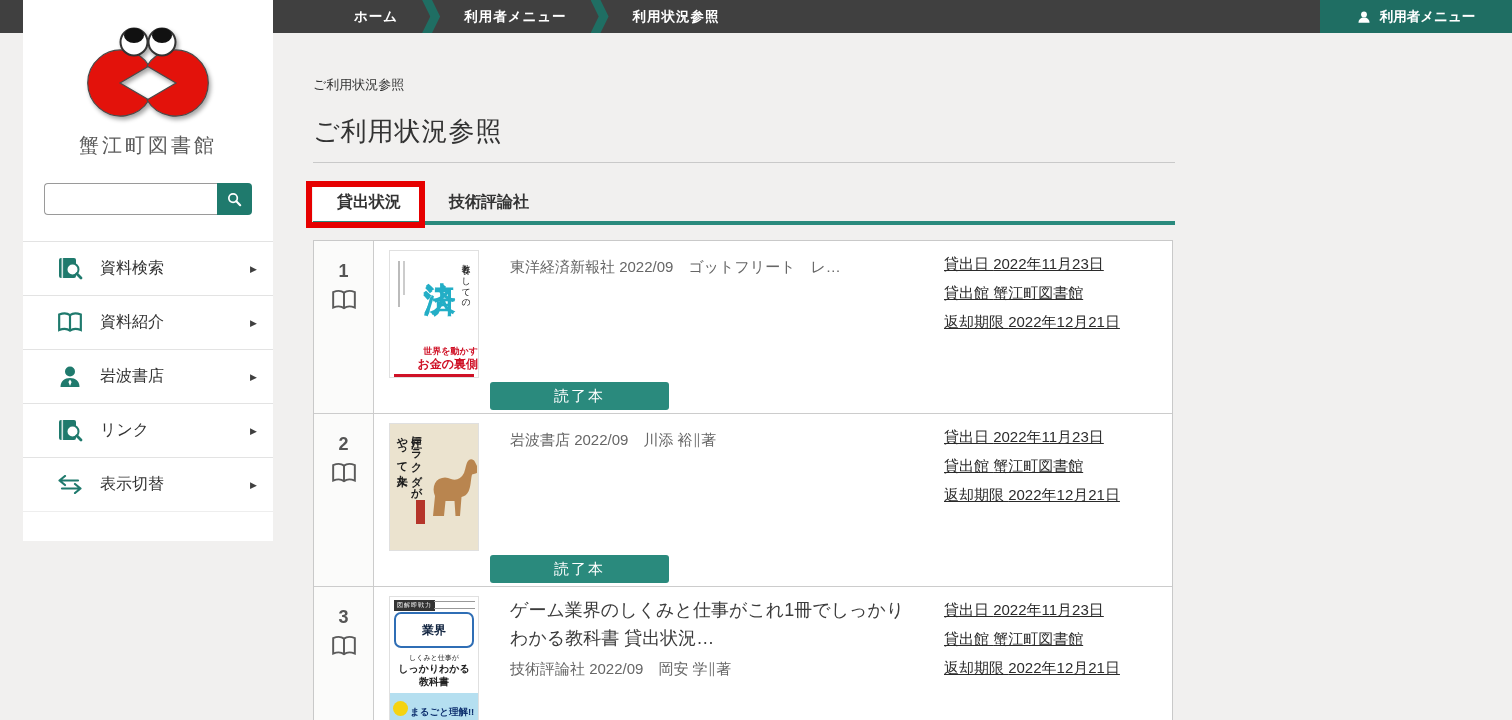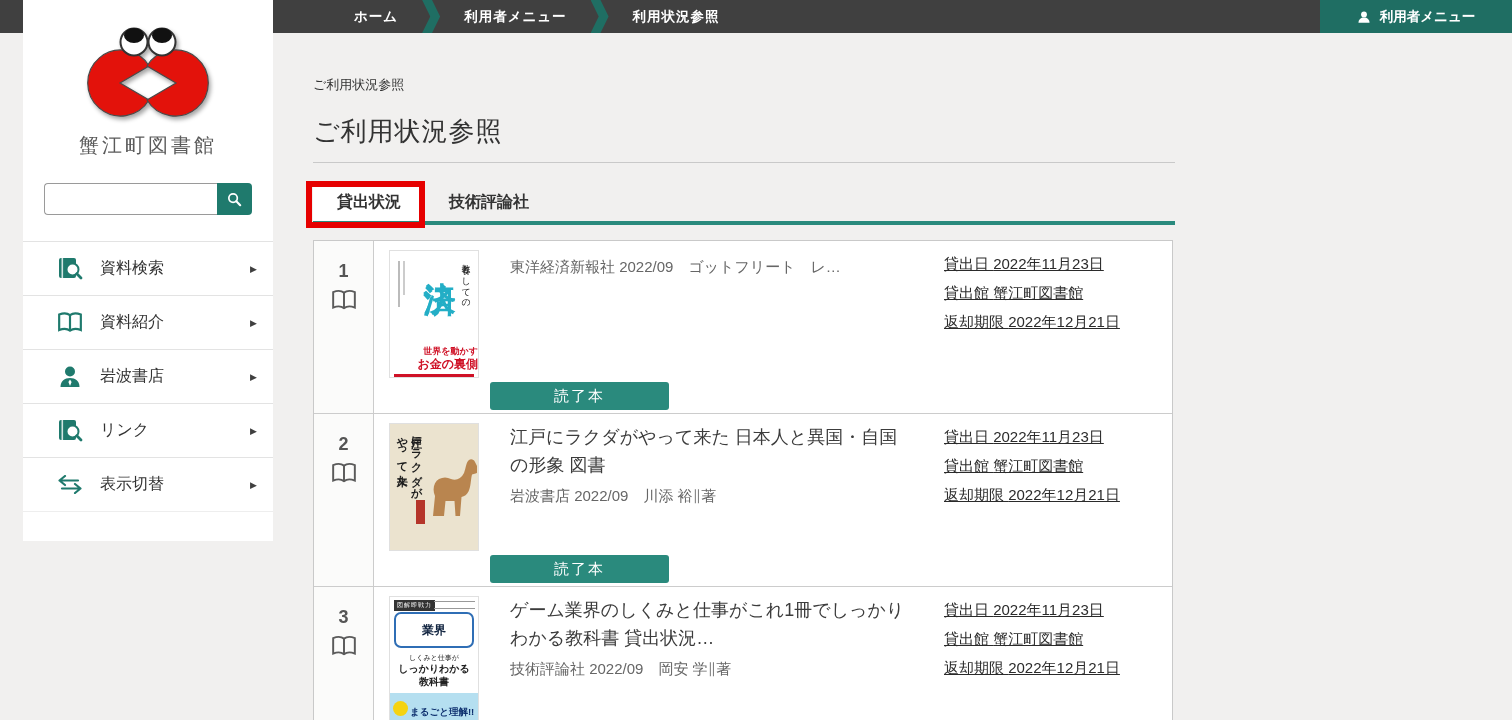--- a/index.html
+++ b/index.html
@@ -257,21 +257,20 @@
       <div class="row-body">
         <div class="cover cover2">
           <span class="c2-title" style="white-space:pre-line;">江戸にラクダが
 やって来た</span>
           <svg width="58" height="86" viewBox="0 0 58 86">
             <path d="M14 80 l2-20 c-3-7-1-14 4-17 c4-2 8-2 12 0 c5 2 10 0 13-6 c2-5 2-11 5-13 c2-1.5 5-0.5 6 2 l3 6 c1 2.5 0 5-2.5 5.5 l-3.5 1 c-1.5 6-1 12-3.5 17 c-1.5 3-4 5-7 5.5 l-1.5 19 h-4.5 l-1-15 h-9 l-1.5 15 z" fill="#b9854f"></path>
           </svg>
           <span class="c2-seal"></span>
         </div>
         <div class="row-text">
-          <div class="row-title">江戸にラクダがやって来た 日本人と異国・自国の形象 図書</div>
           <div class="row-pub">岩波書店 2022/09　川添 裕∥著</div>
         </div>
         <button class="done-btn">読了本</button>
         <div class="dates">
           <div class="dline"><span>貸出日</span> <span>2022年11月23日</span></div>
           <div class="dline"><span>貸出館</span> <span>蟹江町図書館</span></div>
           <div class="dline"><span>返却期限</span> <span>2022年12月21日</span></div>
         </div>
       </div>
     </div>

